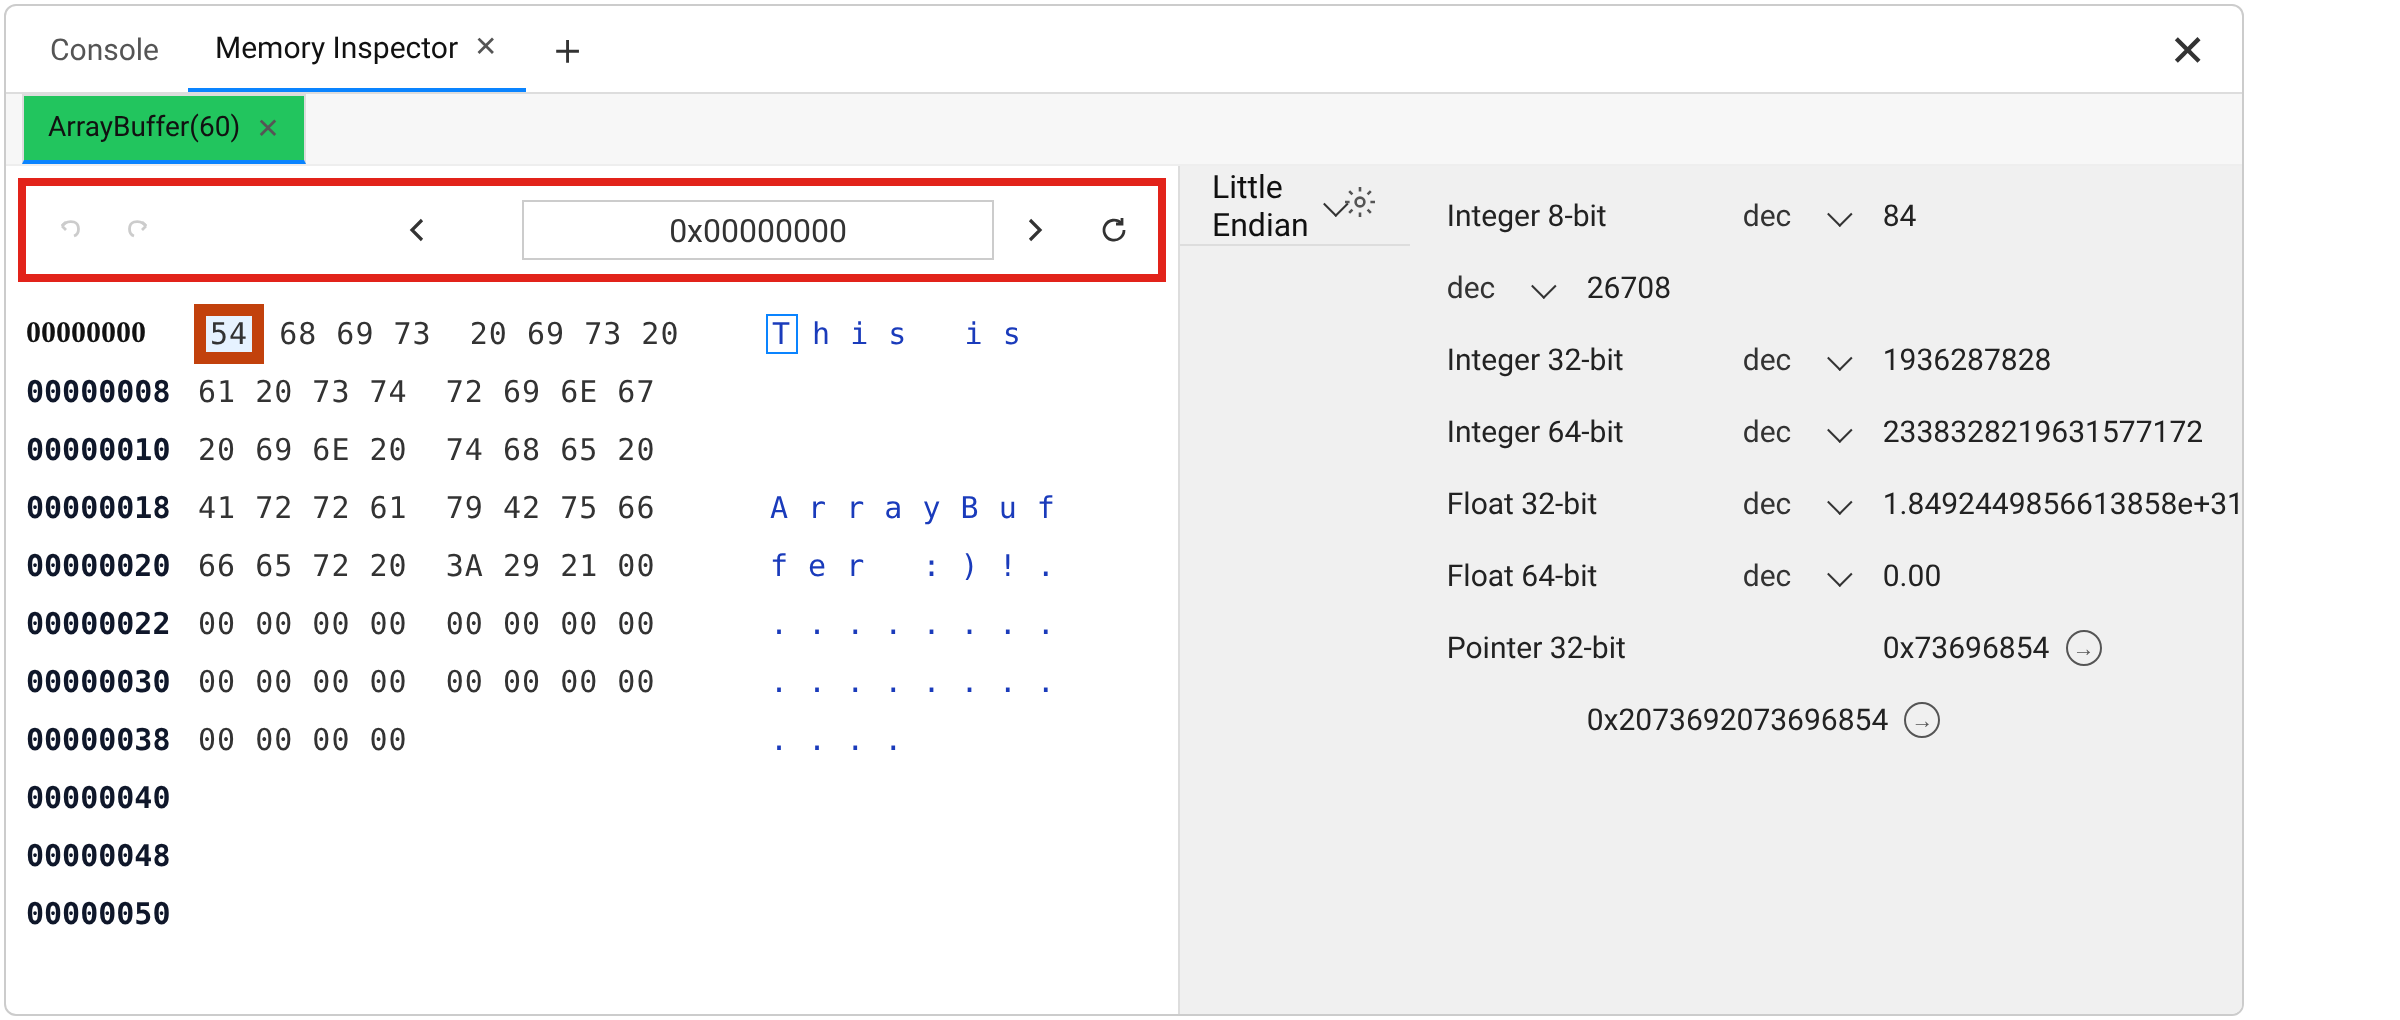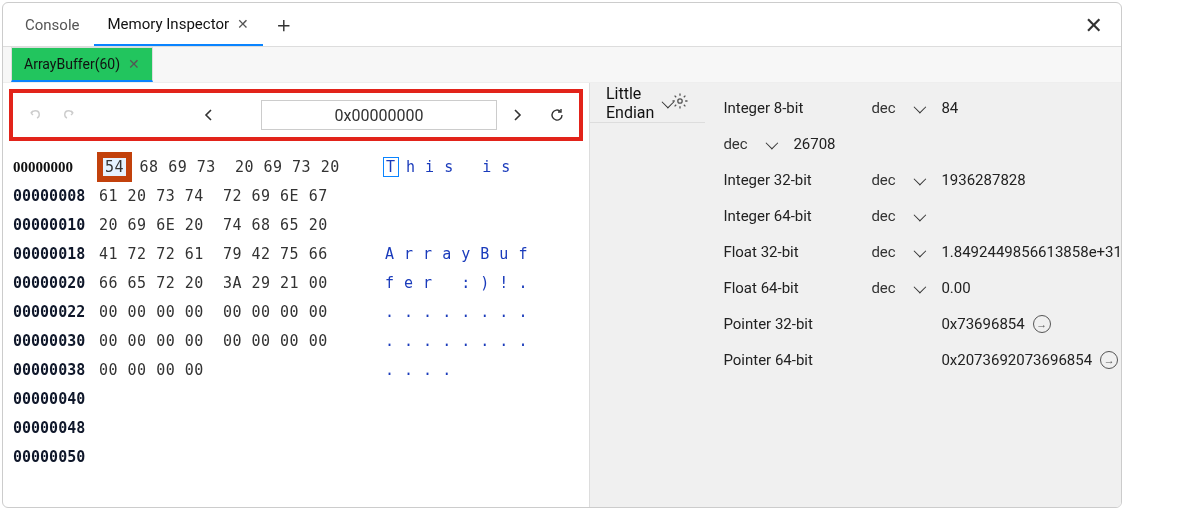--- a/index.html
+++ b/index.html
@@ -351,20 +351,23 @@
             <div class="interp-val">
               <span>1936287828</span>
             </div>
           </div>
           <div class="interp-row">
             <div class="interp-label">Integer 64-bit</div>
             <div class="interp-fmt">
               <span>dec</span>
               <span class="chev-down"></span>
             </div>
+            <div class="interp-val">
+              <span>2338328219631577172</span>
+            </div>
           </div>
           <div class="interp-row">
             <div class="interp-label">Float 32-bit</div>
             <div class="interp-fmt">
               <span>dec</span>
               <span class="chev-down"></span>
             </div>
             <div class="interp-val">
               <span>1.8492449856613858e+31</span>
             </div>
@@ -381,21 +384,20 @@
           </div>
           <div class="interp-row">
             <div class="interp-label">Pointer 32-bit</div>
             <div class="interp-fmt"></div>
             <div class="interp-val">
               <span>0x73696854</span>
               <span class="jump">→</span>
             </div>
           </div>
           <div class="interp-row">
-            <div class="interp-label">Pointer 64-bit</div>
             <div class="interp-fmt"></div>
             <div class="interp-val">
               <span>0x2073692073696854</span>
               <span class="jump">→</span>
             </div>
           </div>
         </div>
     </div>
   </div>
 </div>

